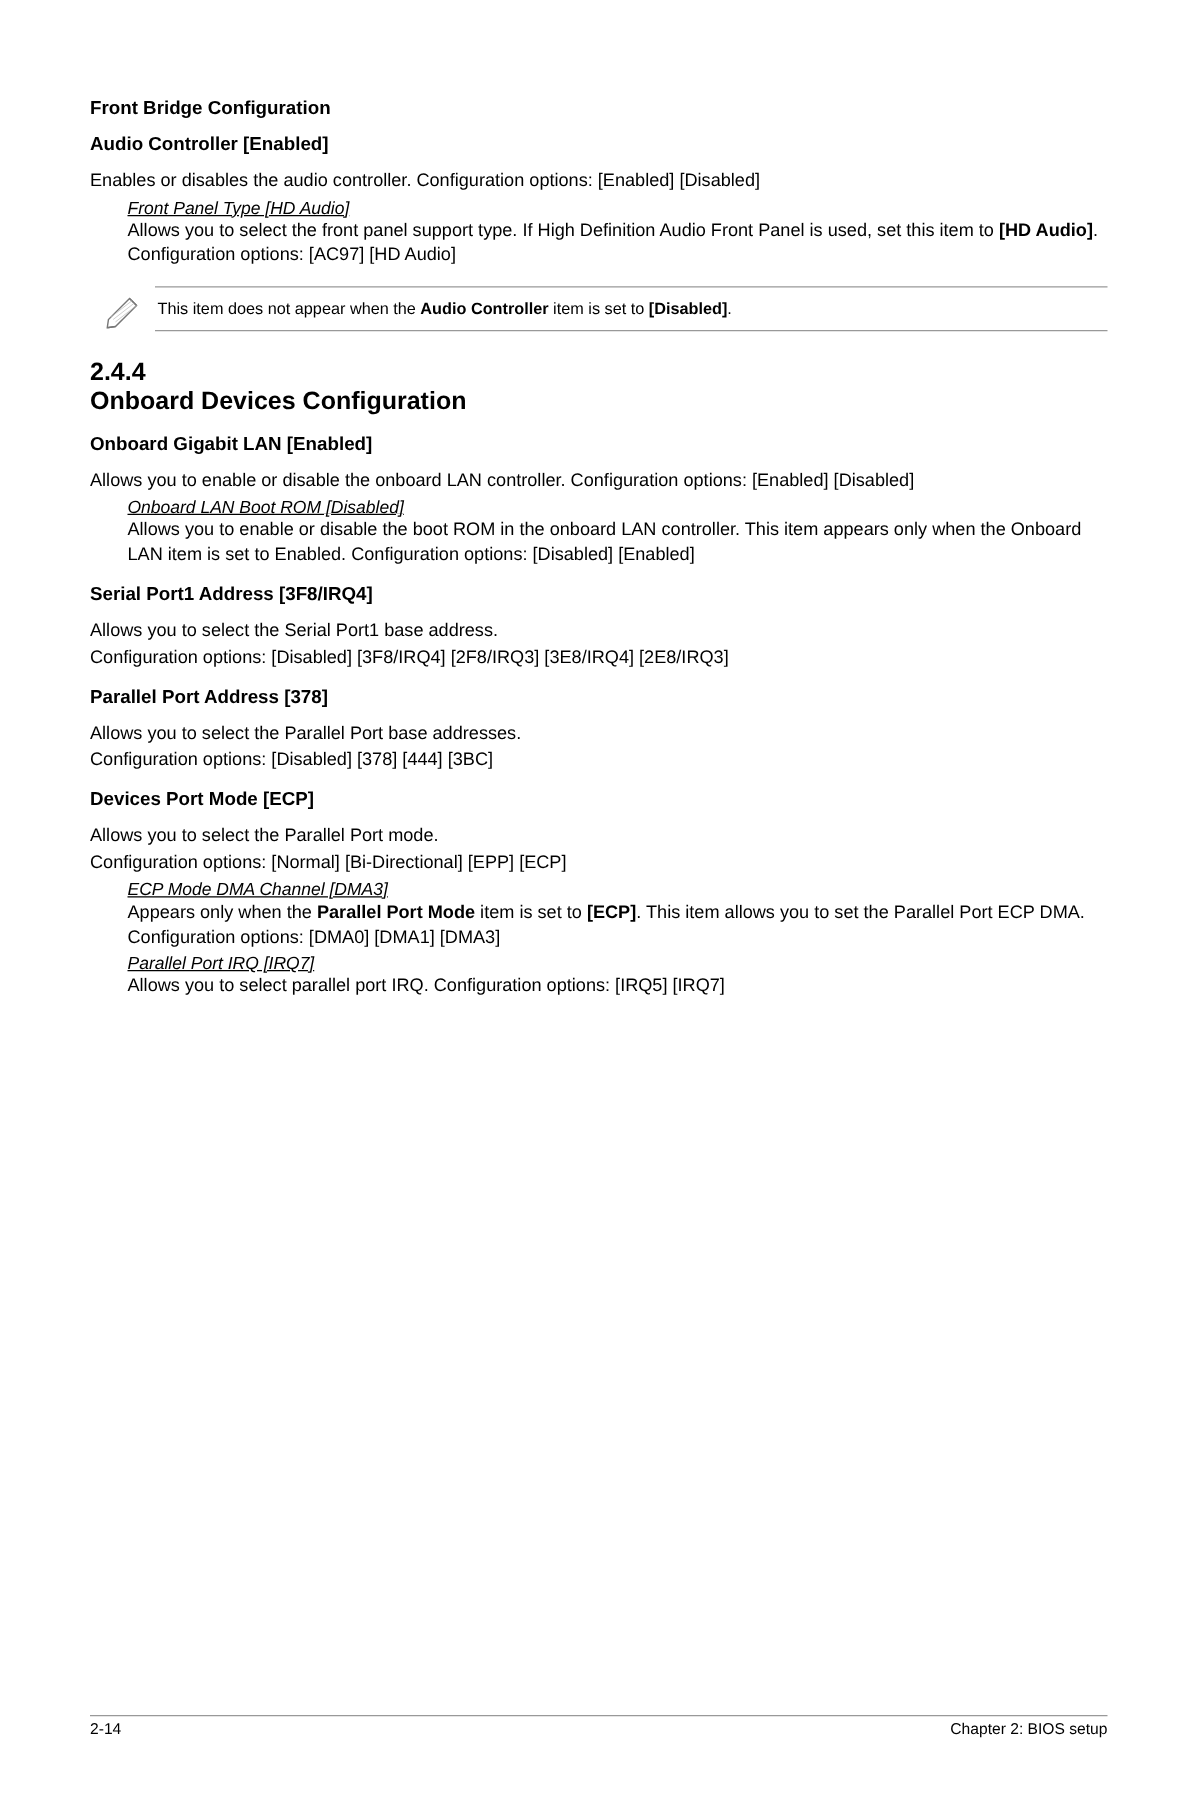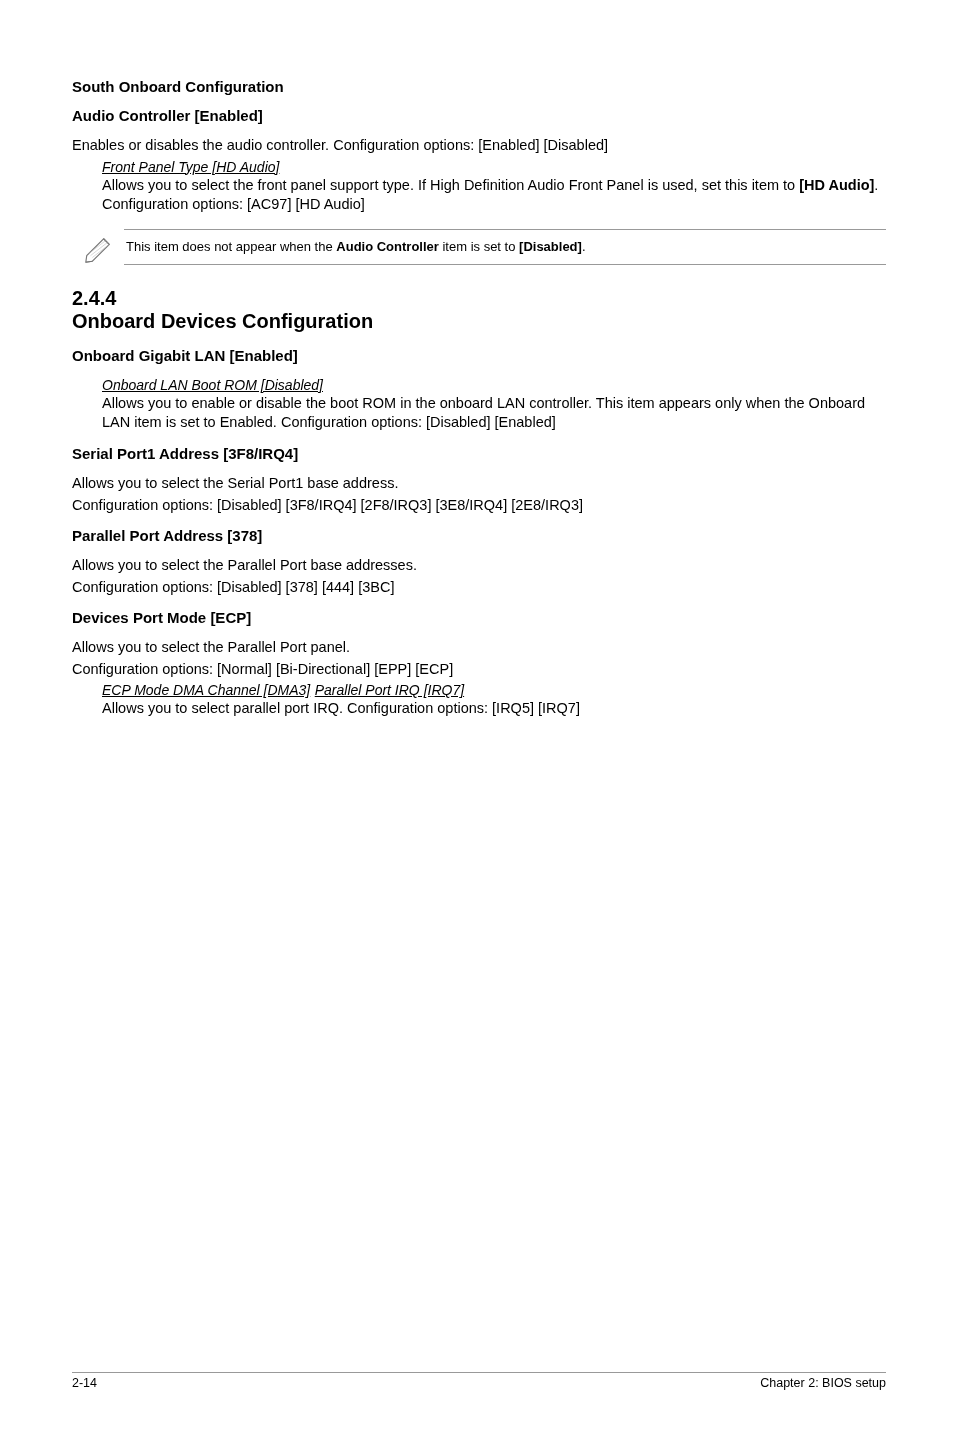--- a/index.html
+++ b/index.html
@@ -92,21 +92,21 @@
       padding-top: 3px;
       font-size: 12.5px;
       display: flex;
       justify-content: space-between;
     }
     .b { font-weight: bold; }
   </style>
 </head>
 <body>
 
-<div class="h-bold-14">South Onboard Configuration</div>
+<div class="h-bold-14">Front Bridge Configuration</div>
 
 <div class="h-bold-14 extra-top">Audio Controller [Enabled]</div>
 
 <div class="body-text">Enables or disables the audio controller. Configuration options: [Enabled] [Disabled]</div>
 
 <div class="indented-block">
   <span class="italic-underline">Front Panel Type [HD Audio]</span>
   <div class="body-text">
     <span>Allows you to select the front panel support type. If High Definition Audio Front Panel is used, set this item to </span><span class="b">[HD Audio]</span><span>. Configuration options: [AC97] [HD Audio]</span>
   </div>
@@ -128,44 +128,48 @@
   </div>
 </div>
 
 <div class="section-num-title">
   <div class="section-num">2.4.4</div>
   <div class="section-title">Onboard Devices Configuration</div>
 </div>
 
 <div class="sub-block">
   <div class="h-bold-14">Onboard Gigabit LAN [Enabled]</div>
+  <div class="body-text">Allows you to enable or disable the onboard LAN controller. Configuration options: [Enabled] [Disabled]</div>
   <div class="indented-block">
     <span class="italic-underline">Onboard LAN Boot ROM [Disabled]</span>
     <div class="body-text">Allows you to enable or disable the boot ROM in the onboard LAN controller. This item appears only when the Onboard LAN item is set to Enabled. Configuration options: [Disabled] [Enabled]</div>
   </div>
 </div>
 
 <div class="sub-block">
   <div class="h-bold-14">Serial Port1 Address [3F8/IRQ4]</div>
   <div class="body-text">Allows you to select the Serial Port1 base address.</div>
   <div class="body-text">Configuration options: [Disabled] [3F8/IRQ4] [2F8/IRQ3] [3E8/IRQ4] [2E8/IRQ3]</div>
 </div>
 
 <div class="sub-block">
   <div class="h-bold-14">Parallel Port Address [378]</div>
   <div class="body-text">Allows you to select the Parallel Port base addresses.</div>
   <div class="body-text">Configuration options: [Disabled] [378] [444] [3BC]</div>
 </div>
 
 <div class="sub-block">
   <div class="h-bold-14">Devices Port Mode [ECP]</div>
-  <div class="body-text">Allows you to select the Parallel Port panel.</div>
+  <div class="body-text">Allows you to select the Parallel Port mode.</div>
   <div class="body-text">Configuration options: [Normal] [Bi-Directional] [EPP] [ECP]</div>
   <div class="indented-block">
     <span class="italic-underline">ECP Mode DMA Channel [DMA3]</span>
+    <div class="body-text">
+      <span>Appears only when the </span><span class="b">Parallel Port Mode</span><span> item is set to </span><span class="b">[ECP]</span><span>. This item allows you to set the Parallel Port ECP DMA. Configuration options: [DMA0] [DMA1] [DMA3]</span>
+    </div>
     <span class="italic-underline">Parallel Port IRQ [IRQ7]</span>
     <div class="body-text">Allows you to select parallel port IRQ. Configuration options: [IRQ5] [IRQ7]</div>
   </div>
 </div>
 
 <div class="footer">
   <span>2-14</span>
   <span>Chapter 2: BIOS setup</span>
 </div>
 

